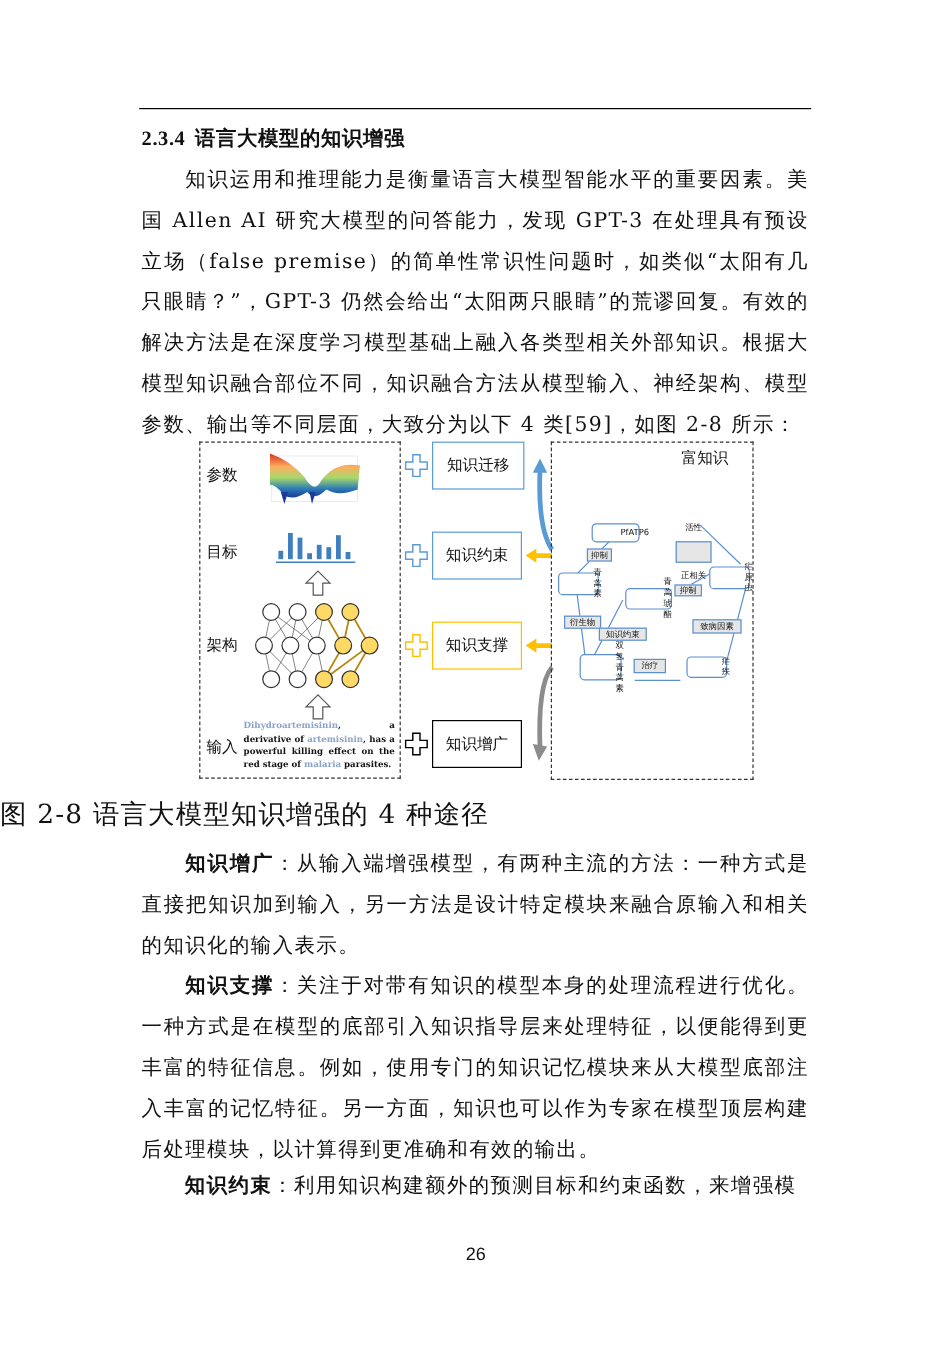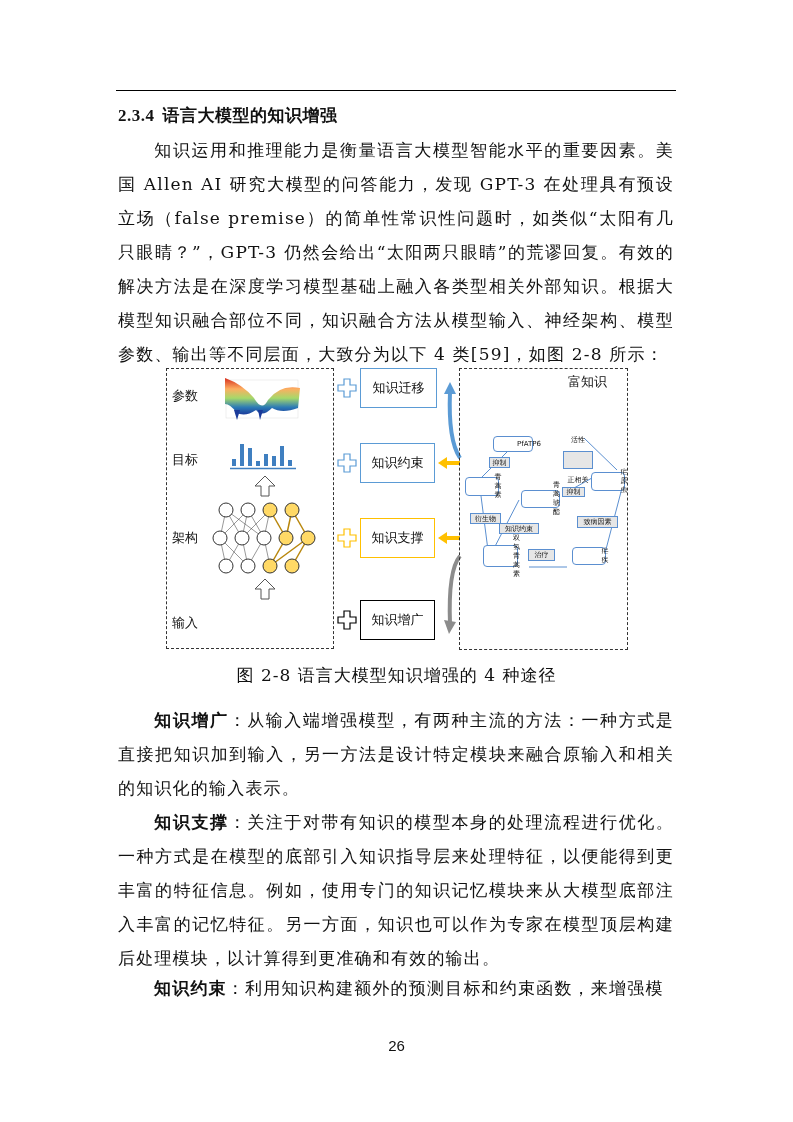--- a/index.html
+++ b/index.html
@@ -6,21 +6,21 @@
   body{width:793px;height:1122px;position:relative;overflow:hidden;
        font-family:"DejaVu Serif","Liberation Serif",serif;color:#111;}
   .hr{position:absolute;left:116px;top:90px;width:560px;height:0;border-top:1px solid #000;}
   .heading{position:absolute;left:118px;top:104px;font-size:17px;font-weight:bold;
            font-family:"DejaVu Sans","Liberation Sans",sans-serif;letter-spacing:0.5px;}
   .heading .num{font-family:"Liberation Serif",serif;margin-right:8px;}
   .para{position:absolute;left:118px;width:556px;font-size:17px;line-height:34px;
         text-align:justify;letter-spacing:1.2px;}
   .para .indent{display:inline-block;width:36px;}
   .para b{font-family:"DejaVu Sans","Liberation Sans",sans-serif;}
-  .caption{position:absolute;left:0;width:793px;top:664px;text-align:center;font-size:17px;letter-spacing:1px;}
+  .caption{position:absolute;left:0;width:793px;top:664px;font-size:22px;letter-spacing:1px;}
   .pageno{position:absolute;left:0;width:793px;top:1037px;text-align:center;font-size:15px;
           font-family:"Liberation Sans",sans-serif;}
   
   .fig{position:absolute;left:0;top:0;width:793px;height:1122px;pointer-events:none;}
   .fig *{pointer-events:auto;}
   .dashbox{position:absolute;border:1.3px dashed #333;box-sizing:border-box;}
   .flabel{position:absolute;font-size:13px;font-family:Liberation Sans, sans-serif;text-align:center;}
   .kbox{position:absolute;box-sizing:border-box;background:#fff;display:flex;align-items:center;justify-content:center;
         font-size:13px;font-family:"DejaVu Sans","Liberation Sans",sans-serif;}
   .plus{position:absolute;width:20px;height:20px;}
@@ -127,20 +127,21 @@
     <g stroke="#333" stroke-width="1" fill="#ffd966">
       <circle cx="58" cy="10" r="7"></circle>
         <circle cx="80" cy="10" r="7"></circle>
       <circle cx="74" cy="38" r="7"></circle>
         <circle cx="96" cy="38" r="7"></circle>
       <circle cx="58" cy="66" r="7"></circle>
         <circle cx="80" cy="66" r="7"></circle>
     </g>
   </svg>
 
+  <div class="inputtext"><span class="hl">Dihydroartemisinin</span><span>, a derivative of </span><span class="hl">artemisinin</span><span>, has a powerful killing effect on the red stage of </span><span class="hl">malaria</span><span> parasites.</span></div>
 
   <svg class="plus" style="left:337px;top:378px;">
       <path d="M7,1 H13 V7 H19 V13 H13 V19 H7 V13 H1 V7 H7 Z" fill="#fff" stroke="#5b9bd5" stroke-width="1.2"></path>
     </svg>
   <svg class="plus" style="left:337px;top:453px;">
       <path d="M7,1 H13 V7 H19 V13 H13 V19 H7 V13 H1 V7 H7 Z" fill="#fff" stroke="#5b9bd5" stroke-width="1.2"></path>
     </svg>
   <svg class="plus" style="left:337px;top:528px;">
       <path d="M7,1 H13 V7 H19 V13 H13 V19 H7 V13 H1 V7 H7 Z" fill="#fff" stroke="#ffc000" stroke-width="1.2"></path>
     </svg>

